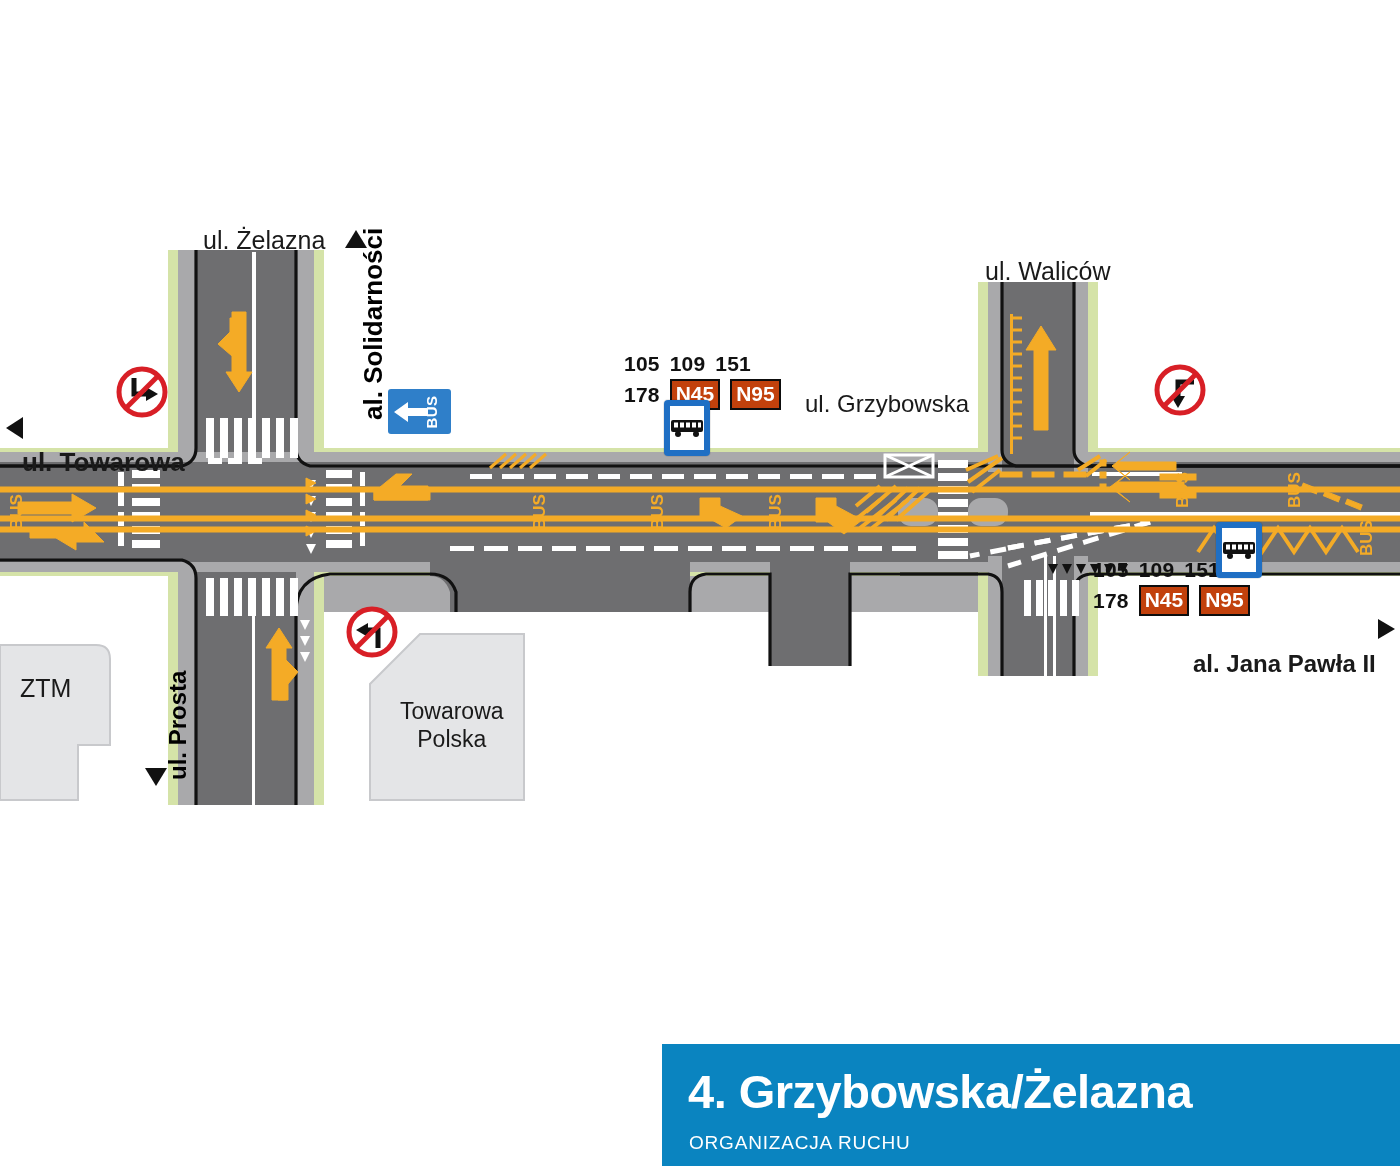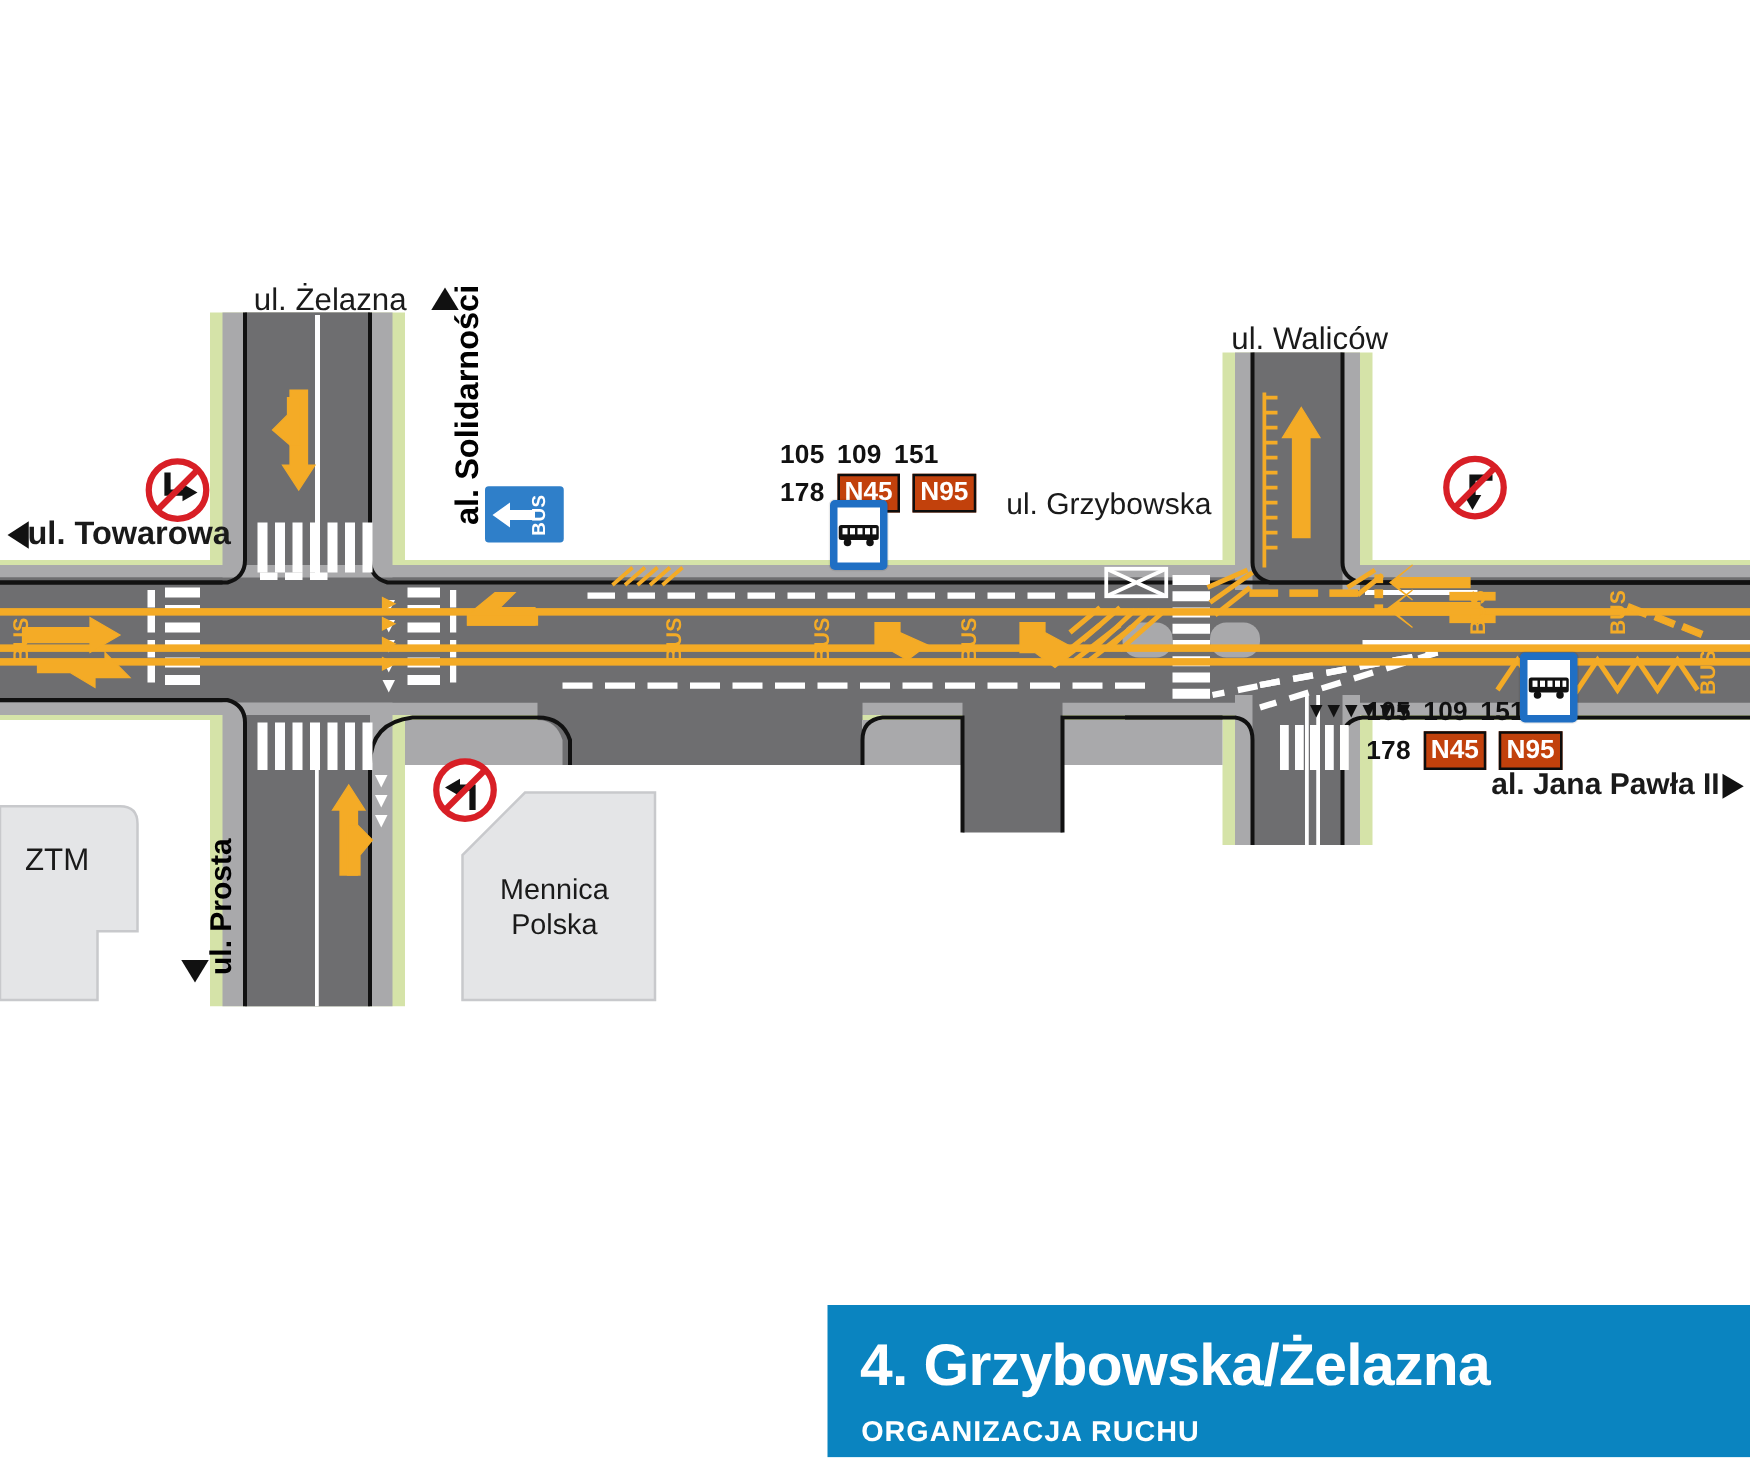--- a/index.html
+++ b/index.html
@@ -18,21 +18,21 @@
   svg#map { position: absolute; left: 0; top: 0; }
 
   
   .lbl {
     position: absolute;
     white-space: nowrap;
     color: #1a1a1a;
     line-height: 1;
   }
   .lbl-thin { font-weight: 400; }
-  .lbl-bold { font-weight: 700; }
+  .lbl-bold { font-weight: 700; margin-top: 36px; }
 
   #label-zelazna   { left: 203px; top: 228px; font-size: 25px; }
   #label-walicow   { left: 985px; top: 259px; font-size: 25px; }
   #label-grzybowska{ left: 805px; top: 392px; font-size: 24px; }
   #label-ztm       { left: 20px;  top: 676px; font-size: 25px; }
   #label-mennica   { left: 400px; top: 700px; font-size: 23px; text-align:center; }
   #label-mennica div:first-child { margin-bottom: 5px; }
 
   #label-towarowa  { left: 22px;  top: 413px; font-size: 26px; font-weight:700; }
   #label-janapawla { left: 1193px;top: 616px; font-size: 24px; font-weight:700; }
@@ -145,21 +145,21 @@
     width: 748px; height: 122px;
     background: #0a84c0;
     color: #ffffff;
   }
   #title-banner .t-main {
     position: absolute; left: 26px; top: 20px;
     font-size: 47px; font-weight: 700; letter-spacing: -0.5px;
   }
   #title-banner .t-sub {
     position: absolute; left: 27px; top: 88px;
-    font-size: 23px; font-weight: 700; letter-spacing: .8px;
+    font-size: 19px; font-weight: 400; letter-spacing: .8px;
   }
 </style>
 </head>
 <body>
 
 <div id="stage">
 
   <svg id="map" width="1400" height="1166" viewBox="0 0 1400 1166">
     <defs>
       <clipPath id="clipAll">
@@ -544,21 +544,21 @@
 
   <div class="vert" id="label-solidarnosci">al. Solidarności</div>
   <div class="tri" id="arrow-solidarnosci"></div>
 
   <div class="vert" id="label-prosta">ul. Prosta</div>
   <div class="tri" id="arrow-prosta"></div>
 
   <div class="lbl lbl-thin" id="label-ztm">ZTM</div>
 
   <div class="lbl lbl-thin" id="label-mennica">
-    <div>Mennica</div>
+    <div>Towarowa</div>
     <div>Polska</div>
   </div>
 
   <div class="lines-block" id="lines-left">
     <div class="lines-row">
       <span class="num">105</span>
       <span class="num">109</span>
       <span class="num">151</span>
     </div>
     <div class="lines-row">

